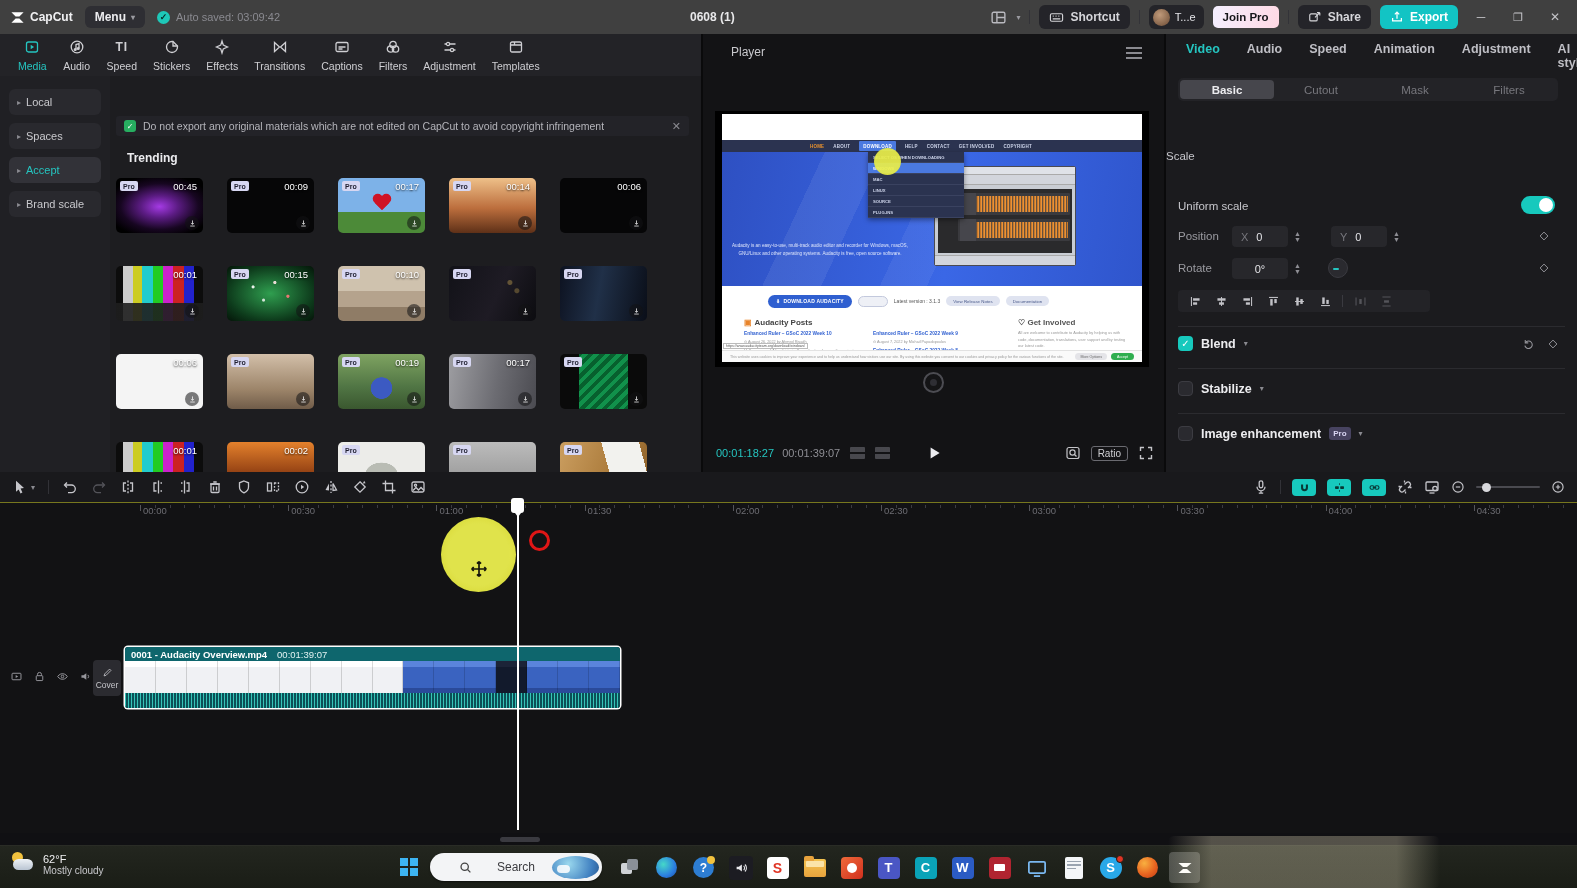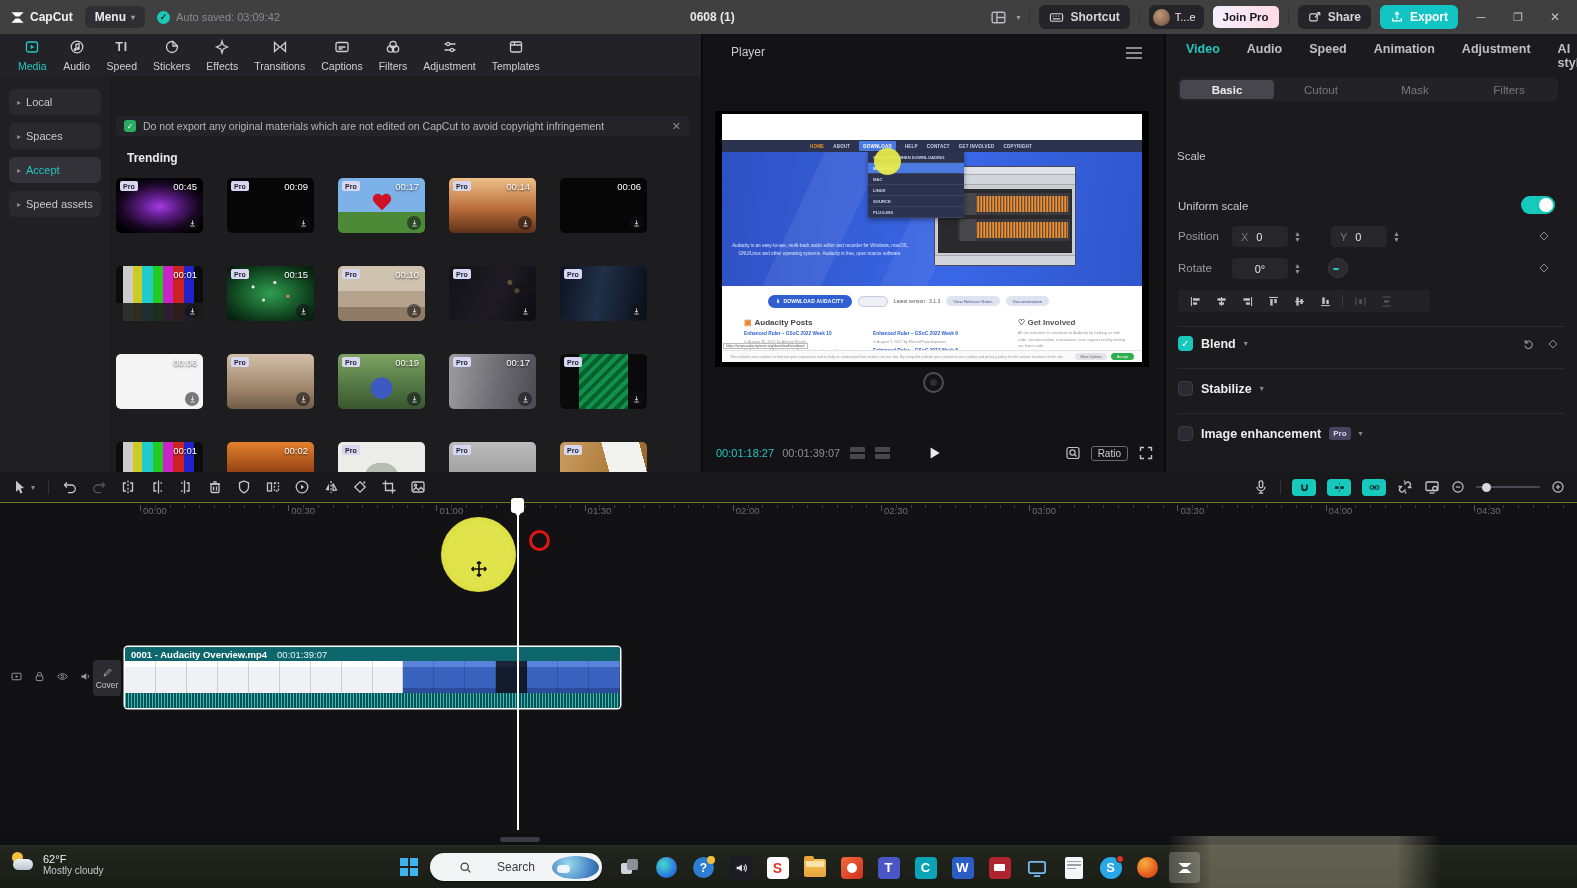--- a/index.html
+++ b/index.html
@@ -429,21 +429,21 @@
         <div class="side-item">
           <span class="caret">▸</span>
           <span>Spaces</span>
         </div>
         <div class="side-item active">
           <span class="caret">▸</span>
           <span>Accept</span>
         </div>
         <div class="side-item">
           <span class="caret">▸</span>
-          <span>Speed assets</span>
+          <span>Brand scale</span>
         </div>
       </div>
     <div id="m-content">
       <div class="notice">
         <span class="shield">✓</span>
         <span style="white-space:nowrap;overflow:hidden">Do not export any original materials which are not edited on CapCut to avoid copyright infringement</span>
         <span class="close">✕</span>
       </div>
       <div class="sec-title">Trending</div>
       <div id="thumb-grid">
@@ -724,21 +724,21 @@
         <span class="p-tab">AI stylize</span>
       </div>
     <div id="p-subtabs">
         <span class="p-subtab active">Basic</span>
         <span class="p-subtab">Cutout</span>
         <span class="p-subtab">Mask</span>
         <span class="p-subtab">Filters</span>
       </div>
 
 
-    <div class="p-row" style="top:112px"><span class="p-label" style="margin-left:11px">Scale</span></div>
+    <div class="p-row" style="top:112px"><span class="p-label" style="margin-left:0">Scale</span></div>
 
     <div class="p-row" style="top:162px;height:20px">
       <span class="p-label" style="margin-left:12px">Uniform scale</span>
       <span class="toggle" style="left:355px;top:0">
           <i></i>
         </span>
     </div>
 
     <div class="p-row" style="top:192px;height:22px">
       <span class="p-dim" style="margin-left:12px">Position</span>

